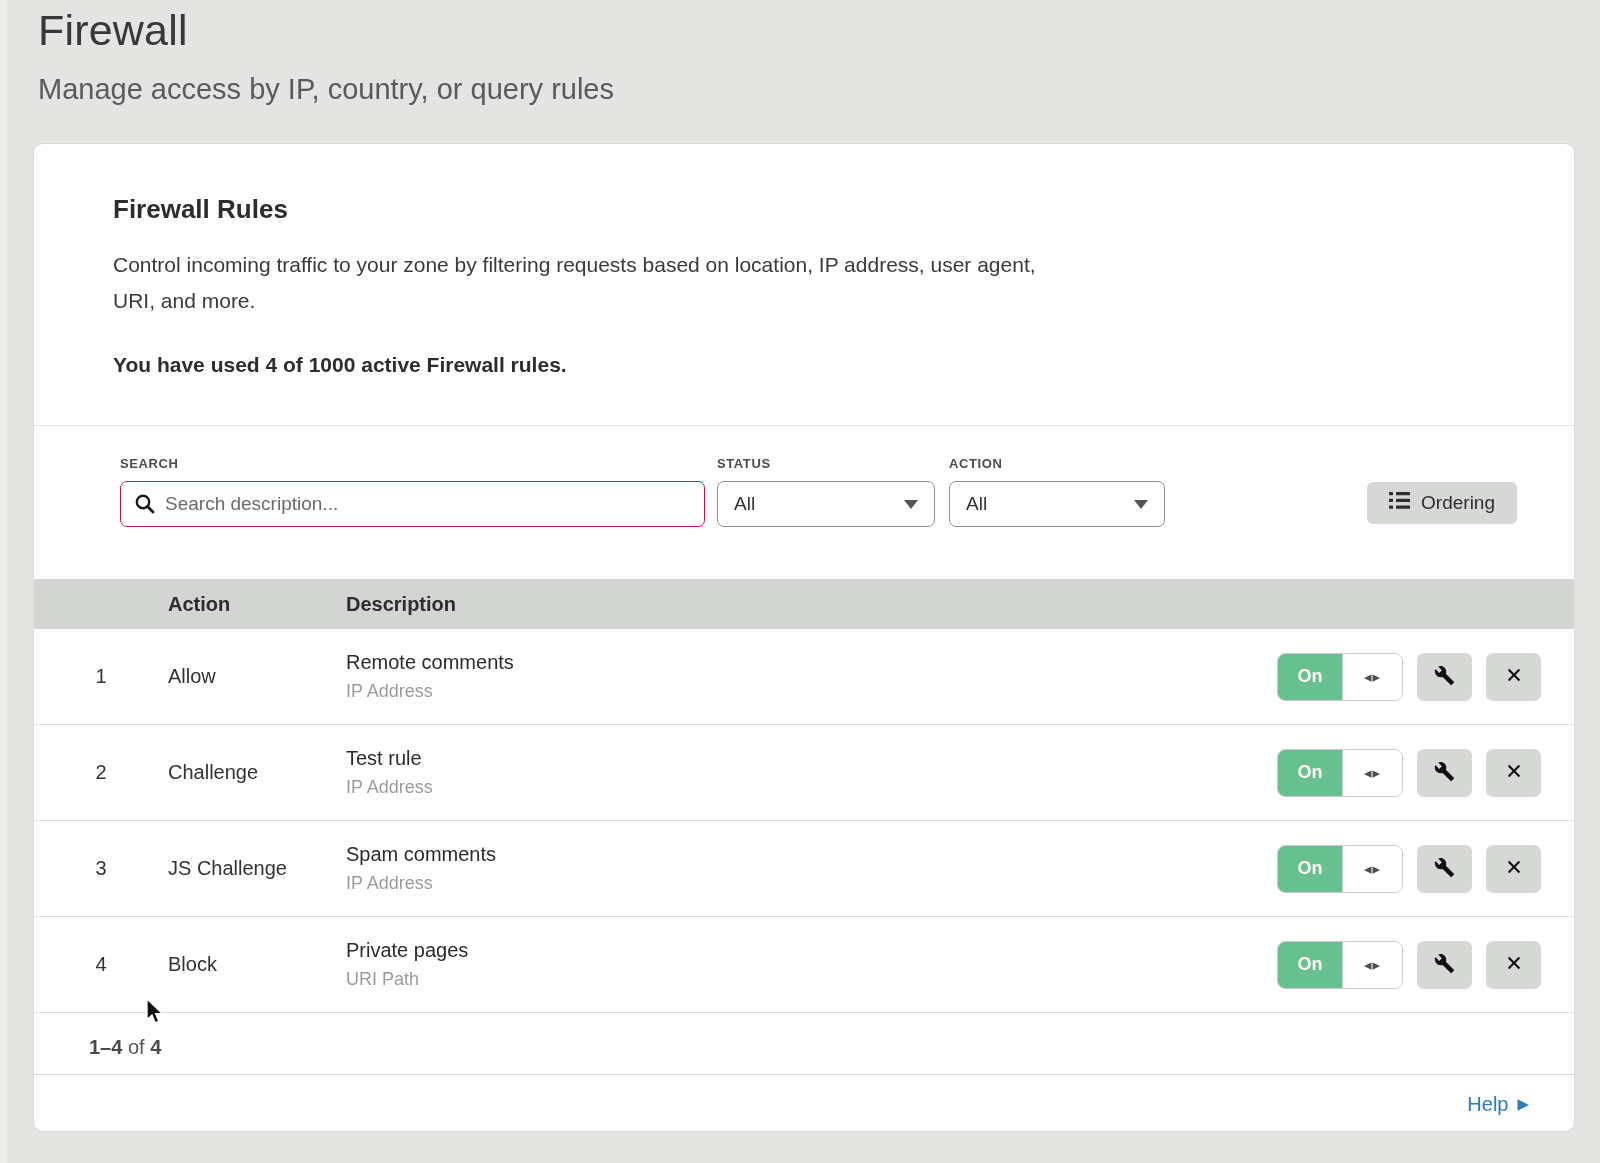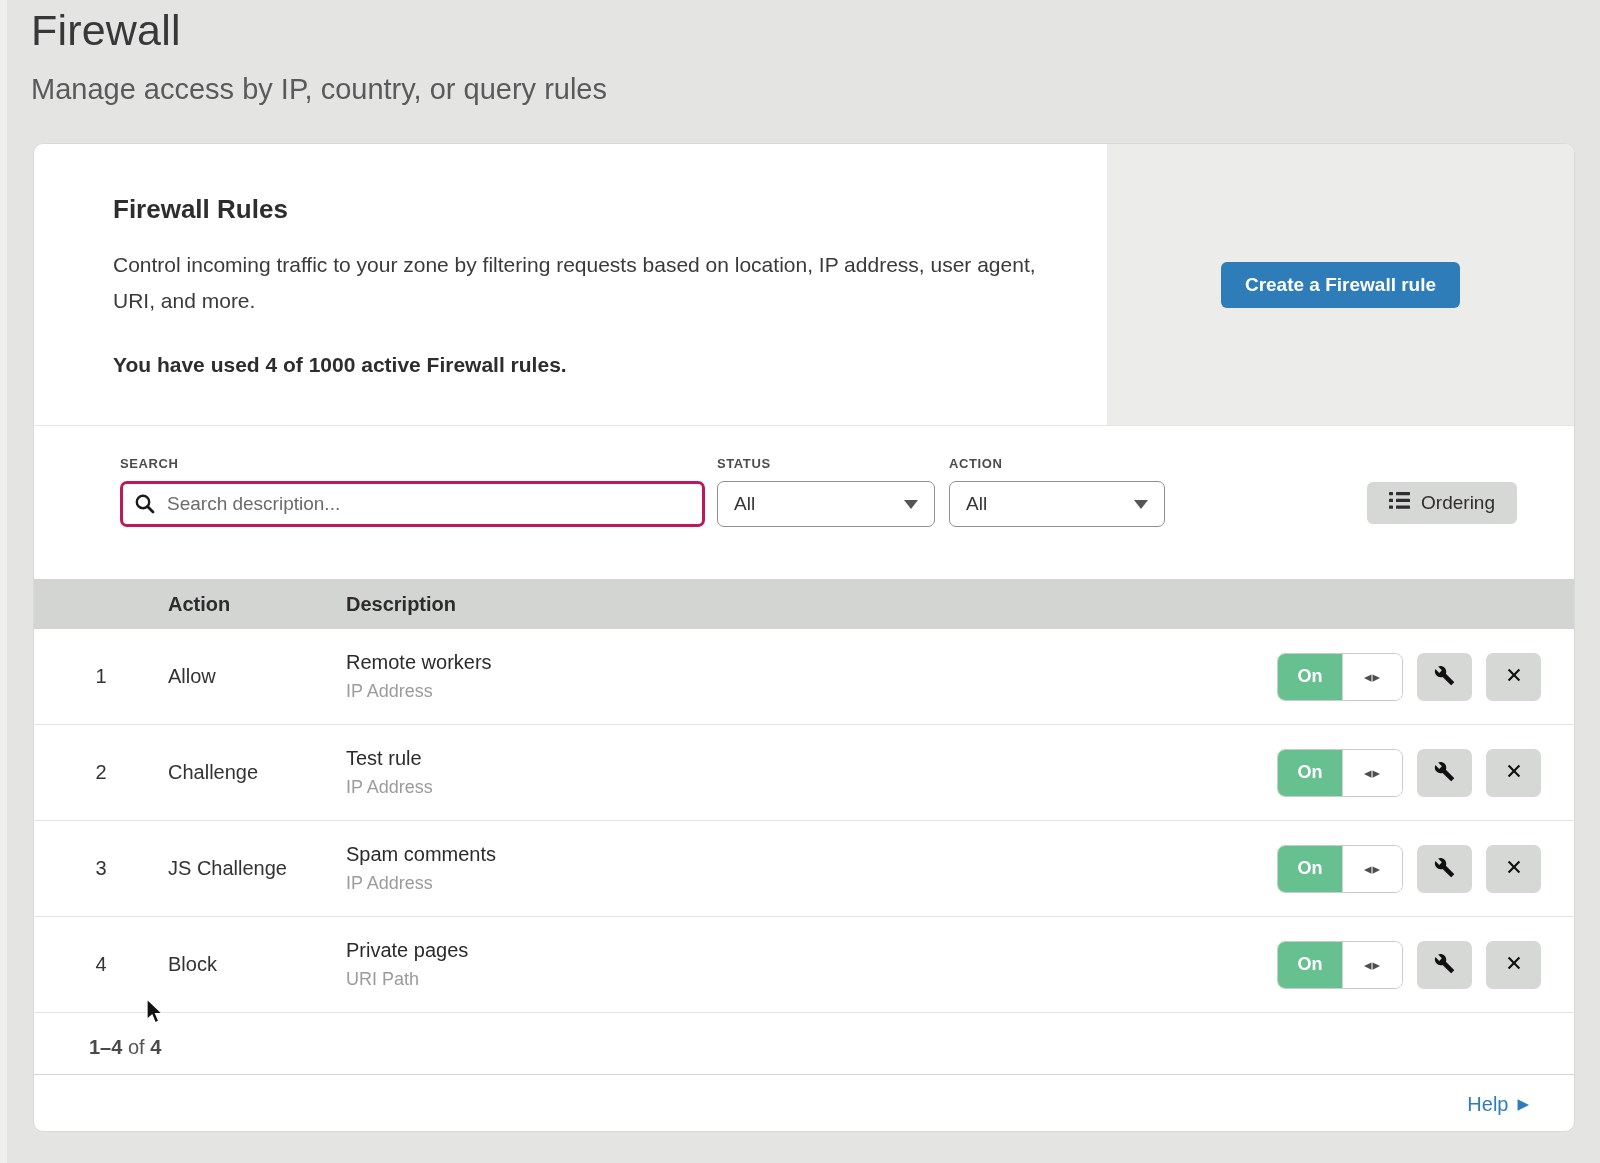--- a/index.html
+++ b/index.html
@@ -9,21 +9,21 @@
     background: #e4e5e3;
     font-family: "Liberation Sans", sans-serif;
     overflow: hidden;
     color: #333;
   }
   .left-edge-strip {
     position: absolute; left: 0; top: 0; width: 7px; height: 1163px;
     background: #efefee;
   }
   
-  .page-header { position: absolute; left: 31px; top: 6px; }
+  .page-header { position: absolute; left: 38px; top: 6px; }
   .page-title {
     font-size: 43px; font-weight: 500; color: #383838; letter-spacing: 0.2px;
   }
   .page-subtitle {
     margin-top: 18px; font-size: 29px; font-weight: 400; color: #5a5a5a;
   }
   
   .card {
     position: absolute; left: 33px; top: 143px; width: 1542px; height: 989px;
     background: #ffffff;
@@ -60,21 +60,21 @@
   }
   .filter-group { display: flex; flex-direction: column; }
   .filter-label {
     font-size: 13px; font-weight: 700; color: #4c4c4c;
     letter-spacing: 0.6px; margin-bottom: 10px;
   }
   .search-group { width: 585px; margin-right: 12px; }
   .search-box { position: relative; height: 46px; }
   .search-box input {
     width: 100%; height: 46px;
-    border: 3px solid #be185d; border-radius: 7px;
+    border: 1px solid #be185d; border-radius: 7px;
     padding: 0 14px 0 44px;
     font-family: inherit; font-size: 19px; color: #333;
     background: #fff; outline: none;
   }
   .search-box input::placeholder { color: #6b6b6b; opacity: 1; }
   .search-icon-wrap {
     position: absolute; left: 14px; top: 12px; width: 22px; height: 22px;
   }
   .status-group { width: 218px; margin-right: 14px; }
   .action-group { width: 216px; }
@@ -166,23 +166,20 @@
   <div class="page-subtitle">Manage access by IP, country, or query rules</div>
 </header>
 
 <main class="card">
 
   <section class="overview-section">
     <div class="overview-left">
       <h2 class="overview-heading">Firewall Rules</h2>
       <p class="overview-desc">Control incoming traffic to your zone by filtering requests based on location, IP address, user agent, URI, and more.</p>
       <p class="overview-usage">You have used 4 of 1000 active Firewall rules.</p>
-    </div>
-    <div class="overview-right">
-      <button class="create-btn">Create a Firewall rule</button>
     </div>
   </section>
 
   <section class="filter-section">
     <div class="filter-group search-group">
       <div class="filter-label">SEARCH</div>
       <div class="search-box">
         <span class="search-icon-wrap">
           <svg width="22" height="22" viewBox="0 0 22 22" fill="none">
             <circle cx="9" cy="9" r="6.2" stroke="#1a1a1a" stroke-width="2.4"></circle>
@@ -232,21 +229,21 @@
     <div></div>
     <div>Action</div>
     <div>Description</div>
     <div></div>
   </div>
 
   <div class="rule-row">
     <div class="cell-priority">1</div>
     <div class="cell-action">Allow</div>
     <div class="cell-desc">
-      <div class="desc-title">Remote workers</div>
+      <div class="desc-title">Remote comments</div>
       <div class="desc-sub">IP Address</div>
     </div>
     <div class="cell-controls">
       <div class="toggle">
         <div class="toggle-on">On</div>
         <div class="toggle-handle">◂▸</div>
       </div>
       <button class="icon-btn">
         <span>
           <svg width="21" height="21" viewBox="0 0 24 24">

